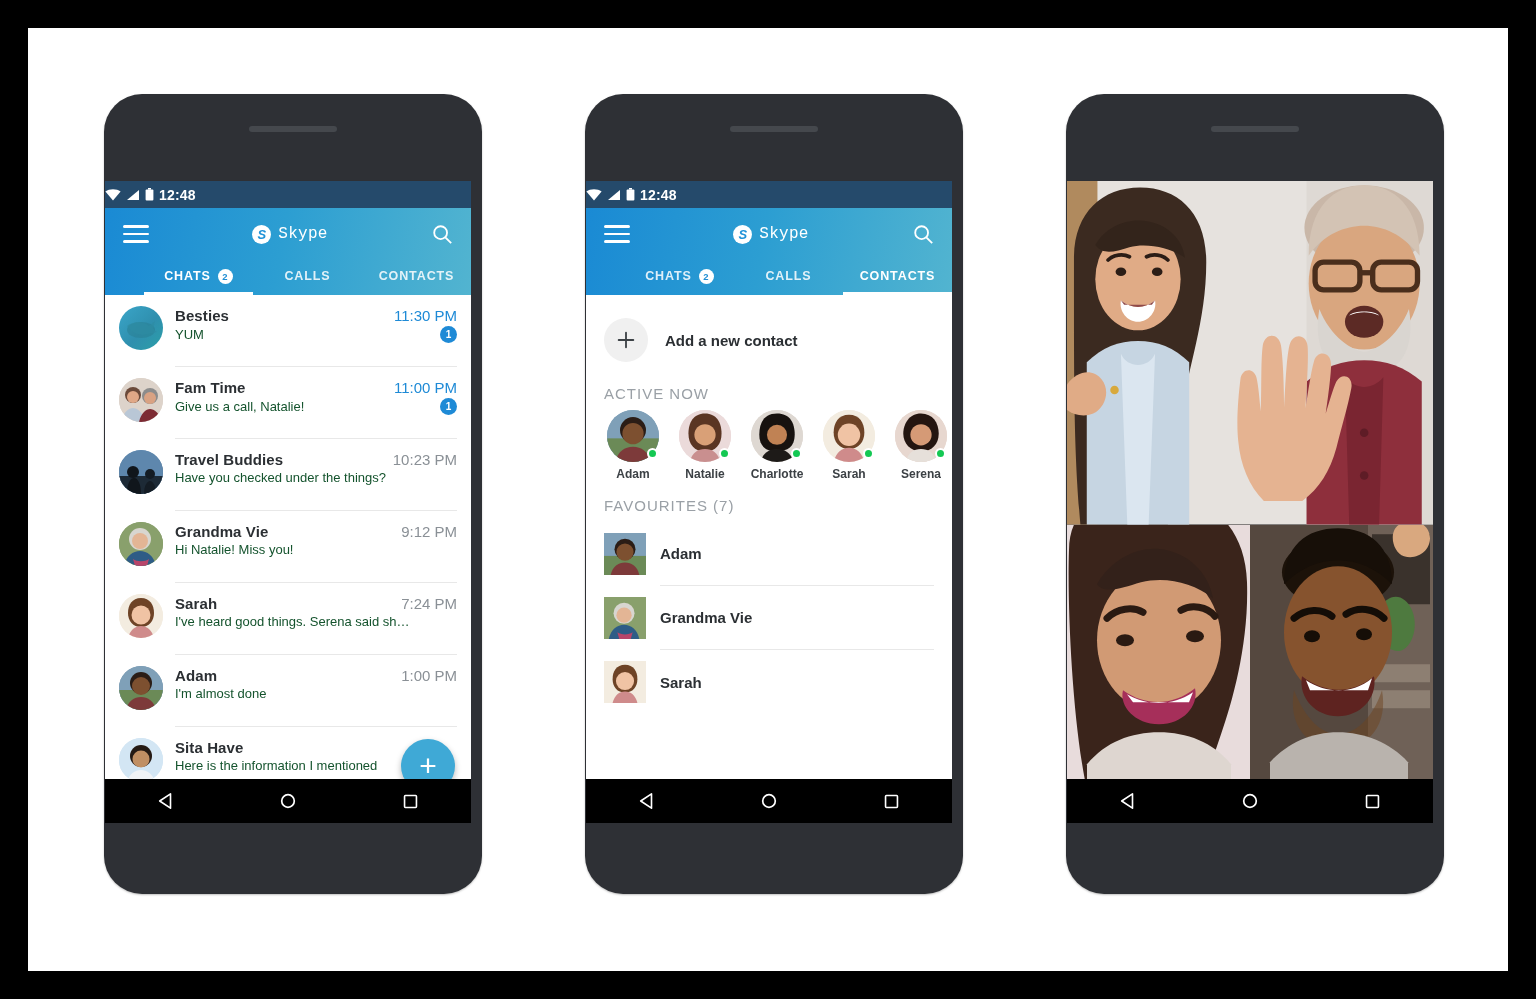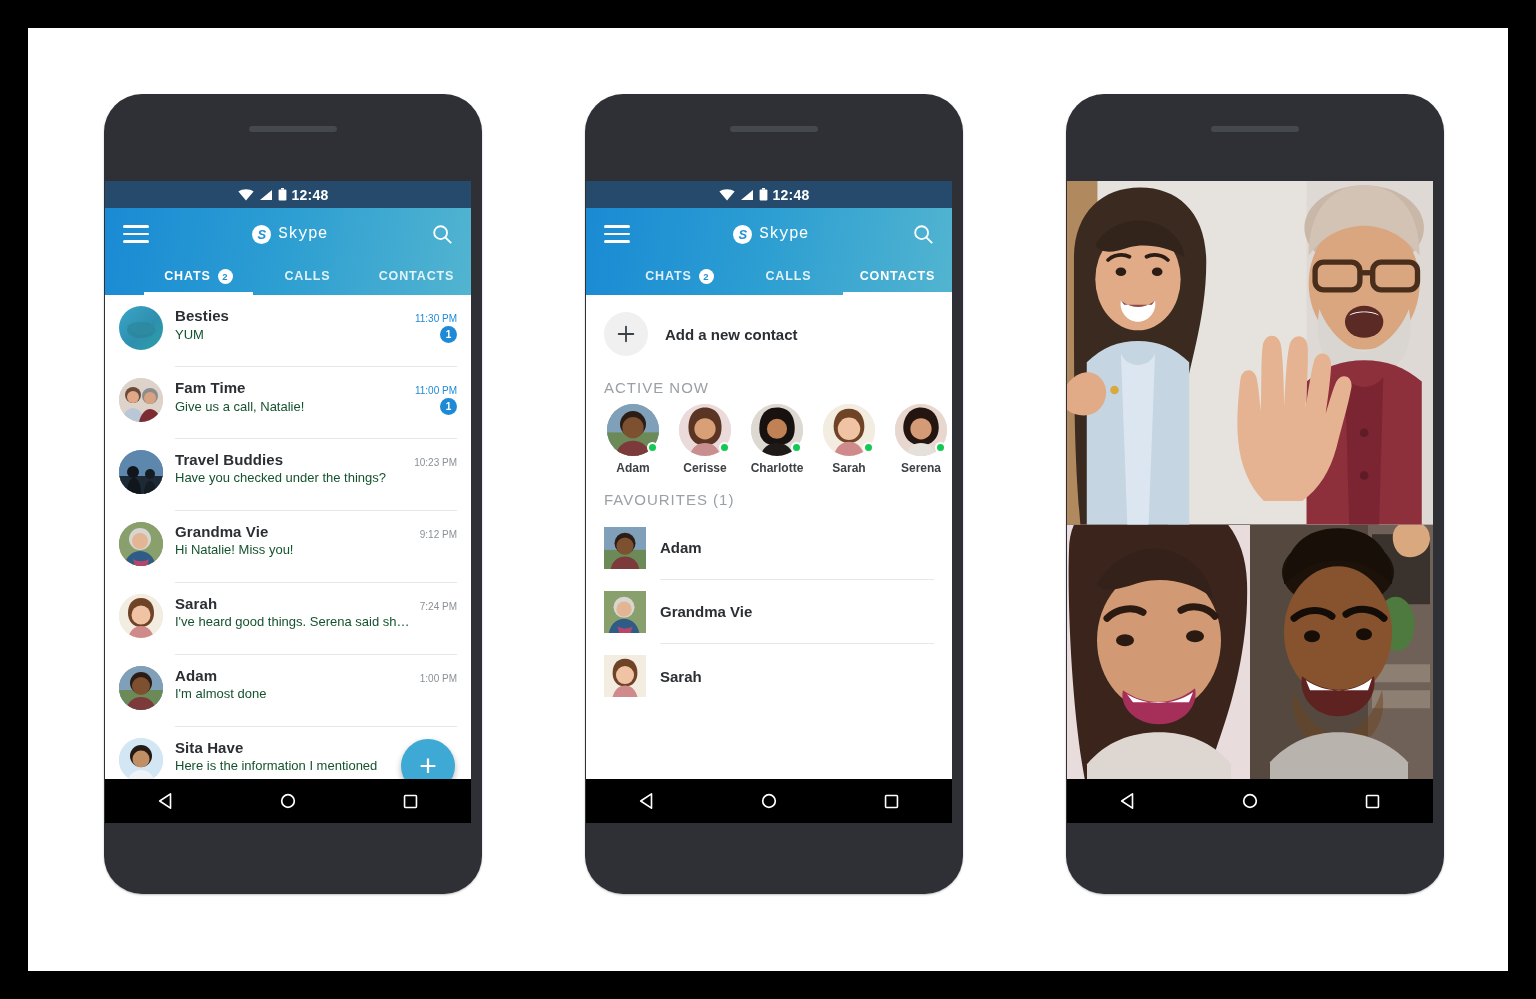--- a/index.html
+++ b/index.html
@@ -36,21 +36,21 @@
     overflow: hidden;
     background: #ffffff;
   }
 
   
   .statusbar {
     height: 27px;
     background: #254a6b;
     display: flex;
     align-items: center;
-    justify-content: center;
+    justify-content: flex-start;
     padding-right: 10px;
     gap: 5px;
   }
   .statusbar .sb-time {
     color: #ffffff;
     font-size: 14px;
     font-weight: bold;
     letter-spacing: .2px;
   }
   .sb-ico { display: block; }
@@ -149,21 +149,21 @@
   .chat-row:last-child .chat-main { border-bottom: none; }
   .chat-line1 {
     display: flex; align-items: flex-end; justify-content: space-between;
   }
   .chat-title {
     font-size: 15px;
     color: #2b2f33;
     font-weight: bold;
     letter-spacing: .1px;
   }
-  .chat-time { font-size: 10px; color: #8a9096; }
+  .chat-time { font-size: 15px; color: #8a9096; }
   .chat-time.unread { color: #1e8ad6; }
   .chat-line2 {
     display: flex; align-items: center; justify-content: space-between;
     margin-top: 2px;
   }
   .chat-snippet {
     font-size: 13px;
     color: #14532d;
     white-space: nowrap;
     overflow: hidden;
@@ -553,21 +553,21 @@
           </div>
           <div class="tab">
             <span>CALLS</span>
           </div>
           <div class="tab active">
             <span>CONTACTS</span>
           </div>
         </div>
       </div>
 
-      <div class="app-body" style="height:508px;padding-top:6px;">
+      <div class="app-body" style="height:508px;padding-top:12px;">
 
         <div class="action-row">
           <div class="action-circle">
             <svg width="22" height="22" viewBox="0 0 24 24" stroke="#3c4145" stroke-width="2" stroke-linecap="round">
                 <line x1="12" y1="4" x2="12" y2="20"></line>
                 <line x1="4" y1="12" x2="20" y2="12"></line>
               </svg>
           </div>
           <span class="action-label">Add a new contact</span>
         </div>
@@ -596,21 +596,21 @@
               <div class="active-avatar" style="background:#ead9d9;">
                 <svg width="52" height="52" viewBox="0 0 44 44">
                     <rect width="44" height="44" fill="#ebdada"></rect>
                     <path d="M22 3c10 0 14 8 14 17s-5 15-14 15S8 29 8 20 12 3 22 3z" fill="#5a3523"></path>
                     <circle cx="22" cy="21" r="9" fill="#d9a077"></circle>
                     <path d="M9 44c2-8 7-11 13-11s11 3 13 11z" fill="#c98f8f"></path>
                   </svg>
               </div>
               <span class="presence-dot"></span>
             </div>
-            <div class="active-name">Cerisse</div>
+            <div class="active-name">Natalie</div>
           </div>
           <div class="active-person">
             <div class="active-avatar-wrap">
               <div class="active-avatar" style="background:#ded8d2;">
                 <svg width="52" height="52" viewBox="0 0 44 44">
                     <rect width="44" height="44" fill="#ded8d2"></rect>
                     <path d="M22 3c11 0 15 8 15 18s-6 14-15 14S7 31 7 21 11 3 22 3z" fill="#17120f"></path>
                     <circle cx="22" cy="21" r="8.5" fill="#c08254"></circle>
                     <path d="M8 44c2-8 8-11 14-11s12 3 14 11z" fill="#1d1a18"></path>
                   </svg>
@@ -642,21 +642,21 @@
                     <circle cx="22" cy="21" r="9" fill="#d59a76"></circle>
                     <path d="M9 44c2-8 7-11 13-11s11 3 13 11z" fill="#e6e0da"></path>
                   </svg>
               </div>
               <span class="presence-dot"></span>
             </div>
             <div class="active-name">Serena</div>
           </div>
         </div>
 
-        <div class="section-head" style="padding-top:16px;">FAVOURITES (1)</div>
+        <div class="section-head" style="padding-top:16px;">FAVOURITES (7)</div>
 
         <div class="fav-row">
           <div class="fav-avatar" style="background:#7fa0b8;">
             <svg width="42" height="42" viewBox="0 0 44 44">
                 <rect width="44" height="44" fill="#7fa0b8"></rect>
                 <rect y="24" width="44" height="20" fill="#6b8a57"></rect>
                 <circle cx="22" cy="17" r="11" fill="#2b1d16"></circle>
                 <circle cx="22" cy="20" r="9" fill="#7d5030"></circle>
                 <path d="M7 44c2-9 8-13 15-13s13 4 15 13z" fill="#7d3a3a"></path>
               </svg>

